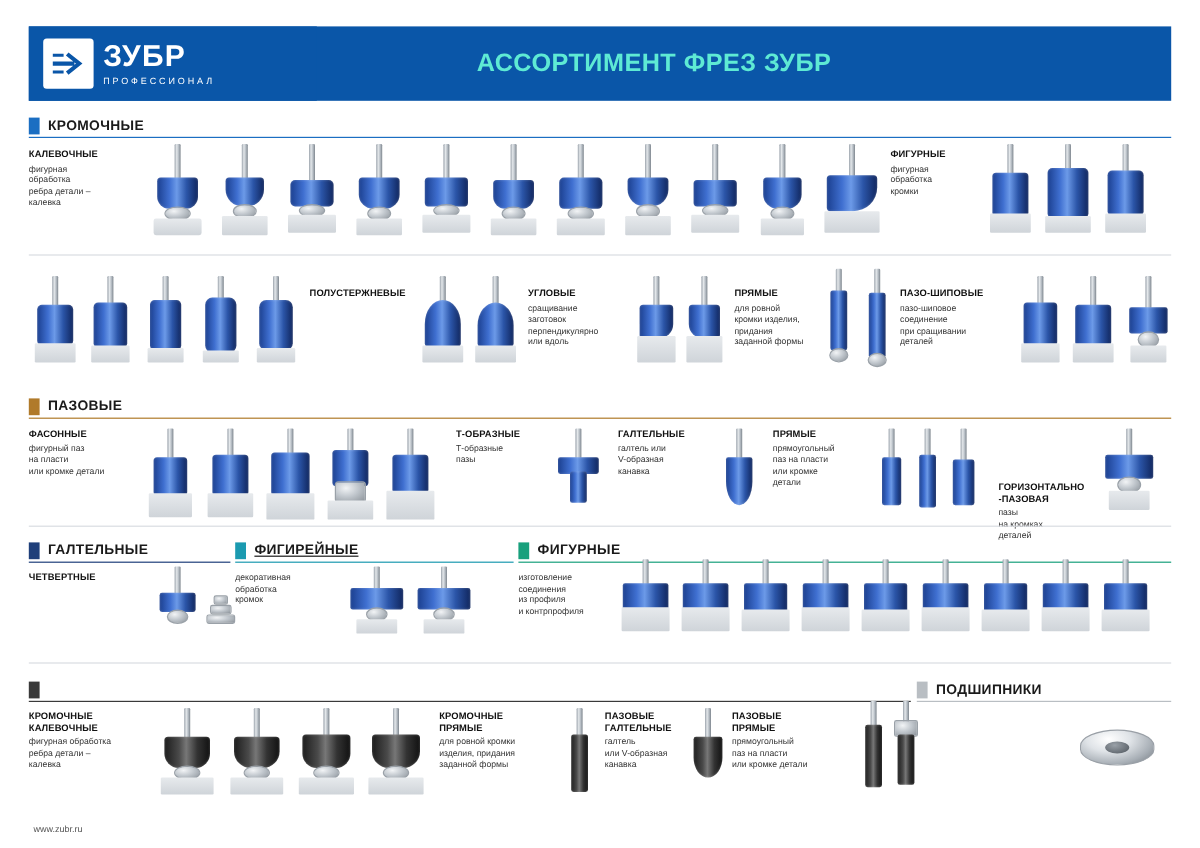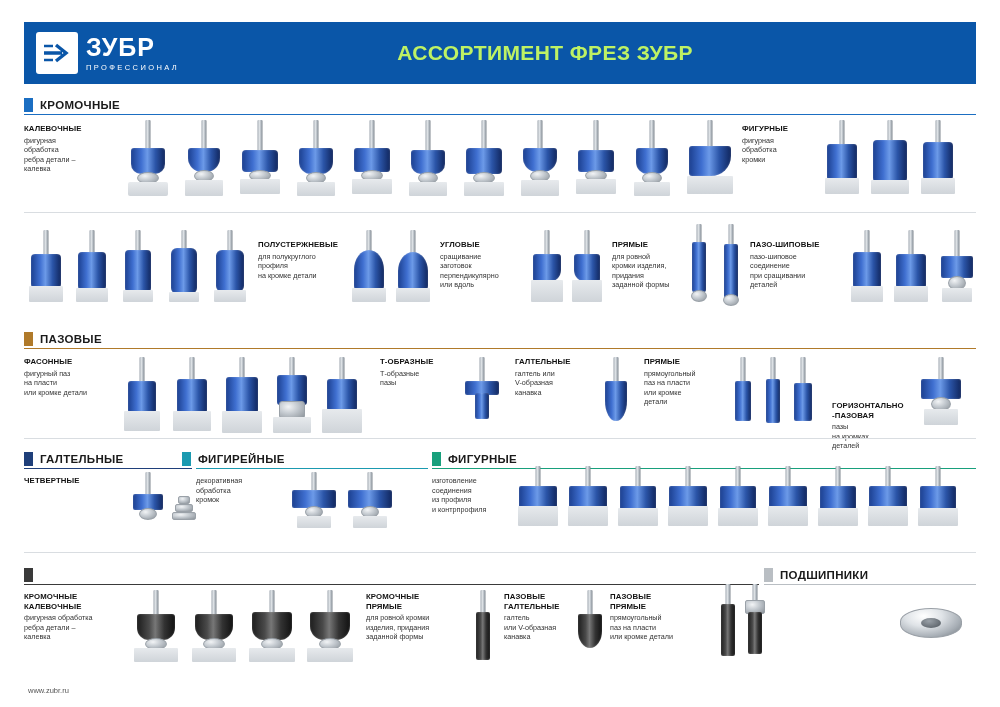--- a/index.html
+++ b/index.html
@@ -27,21 +27,21 @@
     flex:0 0 auto;
   }
   .logo-text{display:flex;flex-direction:column;justify-content:center;}
   .logo-zubr{
     color:#ffffff;font-weight:bold;font-size:25px;letter-spacing:1px;line-height:1;
   }
   .logo-prof{
     color:#ffffff;font-size:7.5px;letter-spacing:2.4px;margin-top:4px;line-height:1;
   }
   .header-title{
-    flex:1;text-align:center;color:#bef264;font-size:21px;font-weight:bold;
+    flex:1;text-align:center;color:#5eead4;font-size:21px;font-weight:bold;
     letter-spacing:0.4px;padding-right:150px;box-sizing:border-box;
   }
 
   
   .sec-head{
     position:absolute;display:flex;align-items:center;height:17px;
   }
   .sec-head .swatch{width:9px;height:14px;margin-right:7px;flex:0 0 auto;}
   .sec-head .label{font-size:11.5px;font-weight:bold;letter-spacing:0.3px;color:#1a1a1a;white-space:nowrap;}
   .sec-rule{position:absolute;height:1px;}
@@ -215,21 +215,20 @@
     <div class="shank" style="top:0;height:24px;"></div>
     <div class="body" style="top:22px;height:38px;width:30px;border-radius:4px;"></div>
     <div class="profile" style="top:58px;height:16px;width:34px;"></div>
   </div>
 </div>
 
 <div class="divider" style="left:24px;top:212px;width:952px;"></div>
 
 <div class="grp" style="left:258px;top:240px;width:100px;">
   <div class="g-title">ПОЛУСТЕРЖНЕВЫЕ</div>
-  <div class="g-desc">для полукруглого<br>профиля<br>на кромке детали</div>
 </div>
 <div class="grp" style="left:440px;top:240px;width:85px;">
   <div class="g-title">УГЛОВЫЕ</div>
   <div class="g-desc">сращивание<br>заготовок<br>перпендикулярно<br>или вдоль</div>
 </div>
 <div class="grp" style="left:612px;top:240px;width:85px;">
   <div class="g-title">ПРЯМЫЕ</div>
   <div class="g-desc">для ровной<br>кромки изделия,<br>придания<br>заданной формы</div>
 </div>
 <div class="grp" style="left:750px;top:240px;width:100px;">
@@ -419,21 +418,21 @@
 </div>
 
 <div class="divider" style="left:24px;top:438px;width:952px;"></div>
 
 <div class="sec-head" style="left:24px;top:450px;">
   <div class="swatch" style="background:#1f3f7a;"></div>
   <div class="label">ГАЛТЕЛЬНЫЕ</div>
 </div>
 <div class="sec-rule" style="left:24px;top:468px;width:168px;background:#1f3f7a;"></div>
 
-<div class="sec-head" style="left:182px;top:450px;">
+<div class="sec-head" style="left:196px;top:450px;text-decoration:underline;">
   <div class="swatch" style="background:#1b9ab0;"></div>
   <div class="label">ФИГИРЕЙНЫЕ</div>
 </div>
 <div class="sec-rule" style="left:196px;top:468px;width:232px;background:#1b9ab0;"></div>
 
 <div class="sec-head" style="left:432px;top:450px;">
   <div class="swatch" style="background:#18a07c;"></div>
   <div class="label">ФИГУРНЫЕ</div>
 </div>
 <div class="sec-rule" style="left:432px;top:468px;width:544px;background:#18a07c;"></div>

